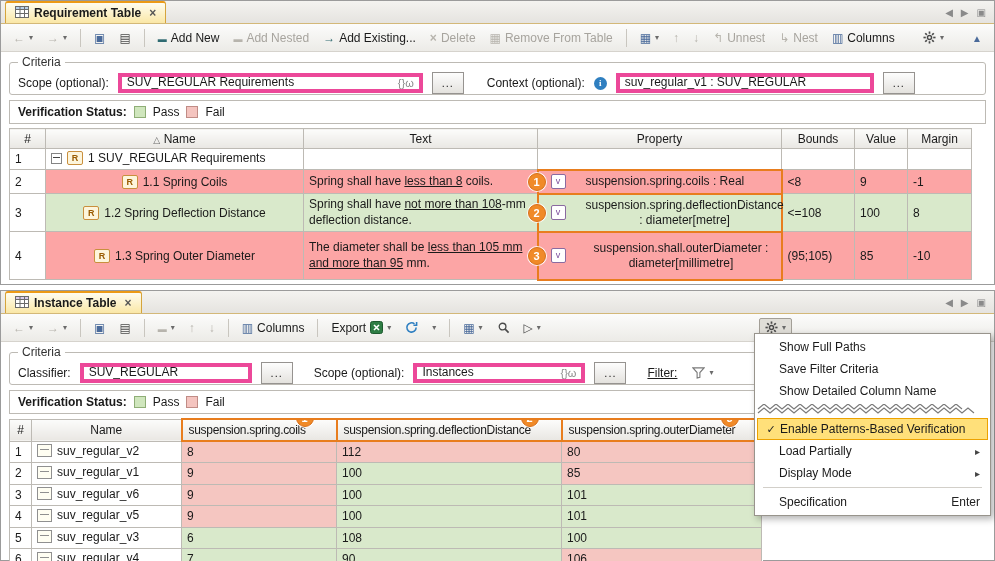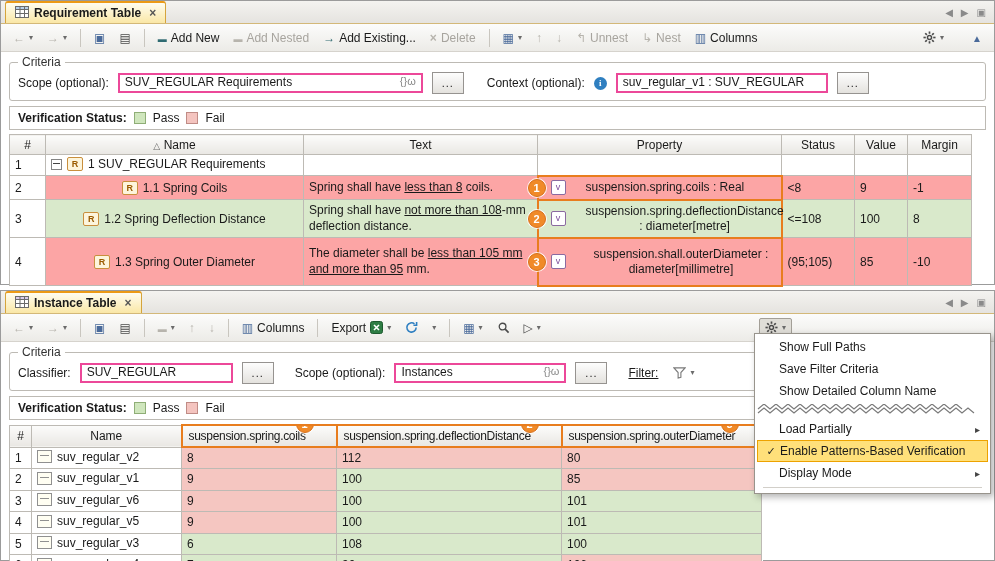--- a/index.html
+++ b/index.html
@@ -36,24 +36,24 @@
   .i-copy::before{content:"▣";} .i-doc::before{content:"▤";}
   .i-bar::before{content:"▬";font-size:9px;} .i-arrow::before{content:"→";font-weight:bold;}
   .i-x::before{content:"×";font-weight:bold;} .i-grid::before{content:"▦";}
   .i-up::before{content:"↑";} .i-down::before{content:"↓";}
   .i-unnest::before{content:"↰";} .i-nest::before{content:"↳";}
   .i-cols::before{content:"▥";color:#4a6a9a;} .i-collapse::before{content:"▲";font-size:10px;color:#4a6a9a;}
   .i-prev::before{content:"◀";} .i-next::before{content:"▶";} .i-win::before{content:"▣";}
   .i-run::before{content:"▷";} .i-sort::before{content:"△";font-size:9px;color:#6a6a6a;}
 
   
-  fieldset.criteria{margin:3px 8px 4px;border:1px solid #bdbab4;border-radius:3px;padding:3px 8px 6px;}
+  fieldset.criteria{margin:3px 8px 4px;border:1px solid #bdbab4;border-radius:3px;padding:3px 8px 0;}
   fieldset.criteria legend{font-size:12px;color:#333;padding:0 4px;}
   .crow{display:flex;align-items:center;gap:9px;}
-  .tfield{display:inline-flex;align-items:flex-start;justify-content:space-between;border:2px solid #ec4899;
+  .tfield{display:inline-flex;align-items:flex-end;justify-content:space-between;border:4px solid #ec4899;
           background:#fff;height:20px;padding:0 5px;box-sizing:border-box;overflow:hidden;white-space:nowrap;gap:32px;}
   .expr{color:#8a8a8a;font-size:11px;margin-left:6px;flex:none;}
   .dots{display:inline-flex;align-items:center;justify-content:center;width:30px;height:20px;flex:none;
         border:1px solid #969390;background:linear-gradient(#fdfdfd,#e4e2de);font-size:11px;letter-spacing:1px;}
   .info-ic{width:13px;height:13px;border-radius:50%;background:#2f7fc0;color:#fff;font-size:9px;font-weight:bold;
            display:inline-flex;align-items:center;justify-content:center;flex:none;font-family:"Liberation Serif",serif;}
 
   
   .vstrip{margin:5px 8px 4px;border:1px solid #bdbab4;padding:4px 8px;display:flex;align-items:center;gap:7px;background:#fff;}
   .vlabel{font-weight:bold;}
@@ -162,20 +162,24 @@
         <span>Add Nested</span>
       </span>
     <span class="tbtn">
         <span class="ic i-arrow c-teal"></span>
         <span>Add Existing...</span>
       </span>
     <span class="tbtn dis">
         <span class="ic i-x c-gray"></span>
         <span>Delete</span>
       </span>
+    <span class="tbtn dis">
+        <span class="ic i-grid c-gray"></span>
+        <span>Remove From Table</span>
+      </span>
     <span class="sep"></span>
     <span class="tbtn">
         <span class="ic i-grid c-blue"></span>
         <span class="icdd">▾</span>
       </span>
     <span class="tbtn dis">
         <span class="ic i-up"></span>
       </span>
     <span class="tbtn dis">
         <span class="ic i-down"></span>
@@ -217,21 +221,21 @@
     <legend>Criteria</legend>
     <div class="crow">
       <span>Scope (optional):</span>
       <span class="tfield" style="width:305px;">
           <span>SUV_REGULAR Requirements</span>
           <span class="expr">{}ω</span>
         </span>
       <span class="dots">...</span>
       <span style="margin-left:14px;">Context (optional):</span>
       <span class="info-ic">i</span>
-      <span class="tfield" style="width:212px;">
+      <span class="tfield" style="width:258px;">
           <span>suv_regular_v1 : SUV_REGULAR</span>
         </span>
       <span class="dots">...</span>
     </div>
   </fieldset>
 
   <div class="vstrip">
     <span class="vlabel">Verification Status:</span>
     <span class="sq sq-pass"></span>
     <span>Pass</span>
@@ -248,21 +252,21 @@
         <col style="width:73px">
         <col style="width:53px">
         <col style="width:64px">
       </colgroup>
     <thead>
       <tr style="height:20px;">
         <th>#</th>
         <th><span class="ic i-sort"></span> <span>Name</span></th>
         <th>Text</th>
         <th>Property</th>
-        <th>Status</th>
+        <th>Bounds</th>
         <th>Value</th>
         <th>Margin</th>
       </tr>
     </thead>
     <tbody>
       <tr class="rr1 st-none">
         <td class="c-num">1</td>
         <td class="c-name-root"><span class="namewrap">
               <span class="expander"></span>
               <span class="req-icon"></span>
@@ -432,21 +436,21 @@
           </g>
         </svg>
         <span class="icdd">▾</span>
       </span>
   </div>
 
   <fieldset class="criteria">
     <legend>Criteria</legend>
     <div class="crow">
       <span>Classifier:</span>
-      <span class="tfield" style="width:153px;">
+      <span class="tfield" style="width:172px;">
           <span>SUV_REGULAR</span>
         </span>
       <span class="dots">...</span>
       <span style="margin-left:12px;">Scope (optional):</span>
       <span class="tfield" style="width:172px;">
           <span>Instances</span>
           <span class="expr">{}ω</span>
         </span>
       <span class="dots">...</span>
       <span style="margin-left:12px;text-decoration:underline;">Filter:</span>
@@ -561,28 +565,33 @@
   <div class="mi">
       <span class="mi-gutter"></span>
       <span>Show Detailed Column Name</span>
     </div>
   <div class="mi-zigzag">
     <svg width="231" height="12" viewBox="0 0 231 12" preserveAspectRatio="none">
       <path d="M1 9 l6 -5 6 5 6 -5 6 5 6 -5 6 5 6 -5 6 5 6 -5 6 5 6 -5 6 5 6 -5 6 5 6 -5 6 5 6 -5 6 5 6 -5 6 5 6 -5 6 5 6 -5 6 5 6 -5 6 5 6 -5 6 5 6 -5 6 5 6 -5 6 5 6 -5 6 5 6 -5 6 5" fill="none" stroke="#7a7a7a" stroke-width="1.2"></path>
       <path d="M1 9 l6 -5 6 5 6 -5 6 5 6 -5 6 5 6 -5 6 5 6 -5 6 5 6 -5 6 5 6 -5 6 5 6 -5 6 5 6 -5 6 5 6 -5 6 5 6 -5 6 5 6 -5 6 5 6 -5 6 5 6 -5 6 5 6 -5 6 5 6 -5 6 5 6 -5 6 5" fill="none" stroke="#7a7a7a" stroke-width="1.2" transform="translate(0,-4)"></path>
     </svg>
   </div>
+  <div class="mi hl">
+      <span class="mi-gutter i-check"></span>
+      <span>Enable Patterns-Based Verification</span>
+    </div>
   <div class="mi">
       <span class="mi-gutter"></span>
       <span>Load Partially</span>
       <span class="mi-sub"></span>
     </div>
-  <div class="mi hl">
-      <span class="mi-gutter i-check"></span>
-      <span>Enable Patterns-Based Verification</span>
-    </div>
   <div class="mi">
       <span class="mi-gutter"></span>
       <span>Display Mode</span>
       <span class="mi-sub"></span>
     </div>
   <div class="mi-sep"></div>
+  <div class="mi">
+      <span class="mi-gutter"></span>
+      <span>Specification</span>
+      <span class="mi-shortcut">Enter</span>
+    </div>
 </div>
 
 </body></html>

